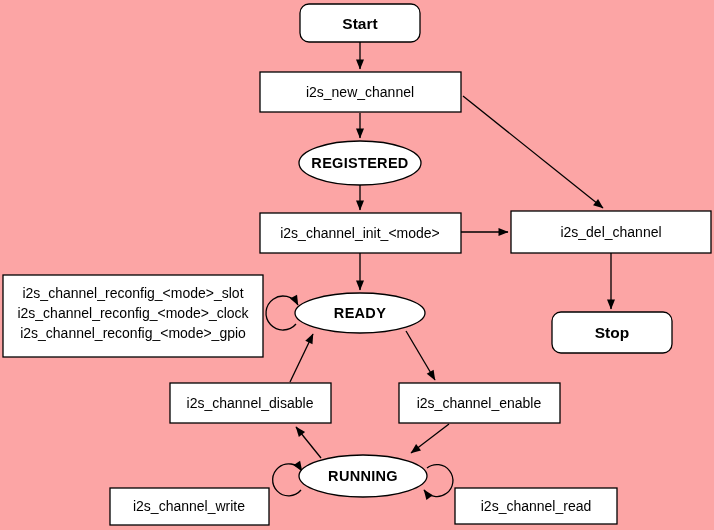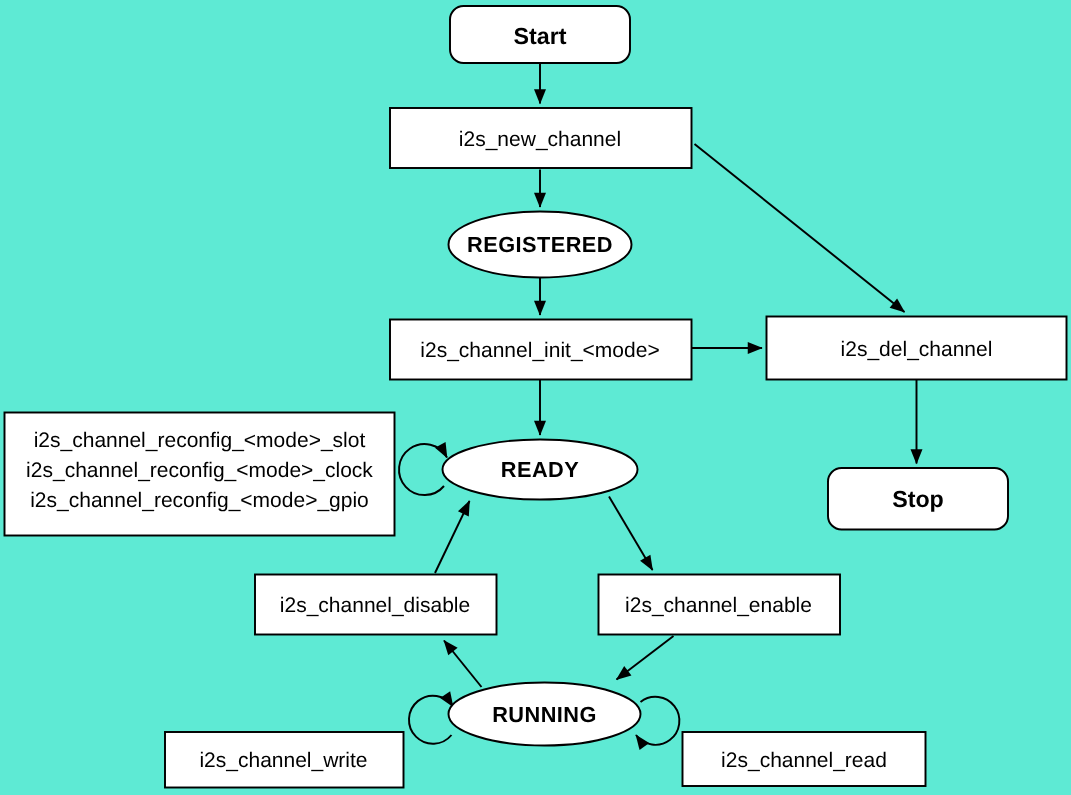--- a/index.html
+++ b/index.html
@@ -1,16 +1,16 @@
 <!DOCTYPE html>
 <html><head>
 <meta charset="utf-8">
 <style>
   html,body{margin:0;padding:0;background:#ffffff;}
-  .canvas{position:relative;width:714px;height:530px;background:#5eead4;overflow:hidden;
+  .canvas{position:relative;width:714px;height:530px;background:#fca5a5;overflow:hidden;
           font-family:"Liberation Sans",sans-serif;}
   svg{position:absolute;left:0;top:0;}
   .shape{fill:#ffffff;stroke:#000000;stroke-width:1.3px;}
   .edge{fill:none;stroke:#000000;stroke-width:1.3px;}
   .loop{fill:none;stroke:#000000;stroke-width:1.3px;}
   text{font-family:"Liberation Sans",sans-serif;font-size:14px;fill:#000000;}
   .t-center{text-anchor:middle;}
   .t-bold{font-weight:bold;font-size:15.5px;}
   .t-state{font-weight:bold;font-size:14.5px;letter-spacing:.3px;}
 </style>

